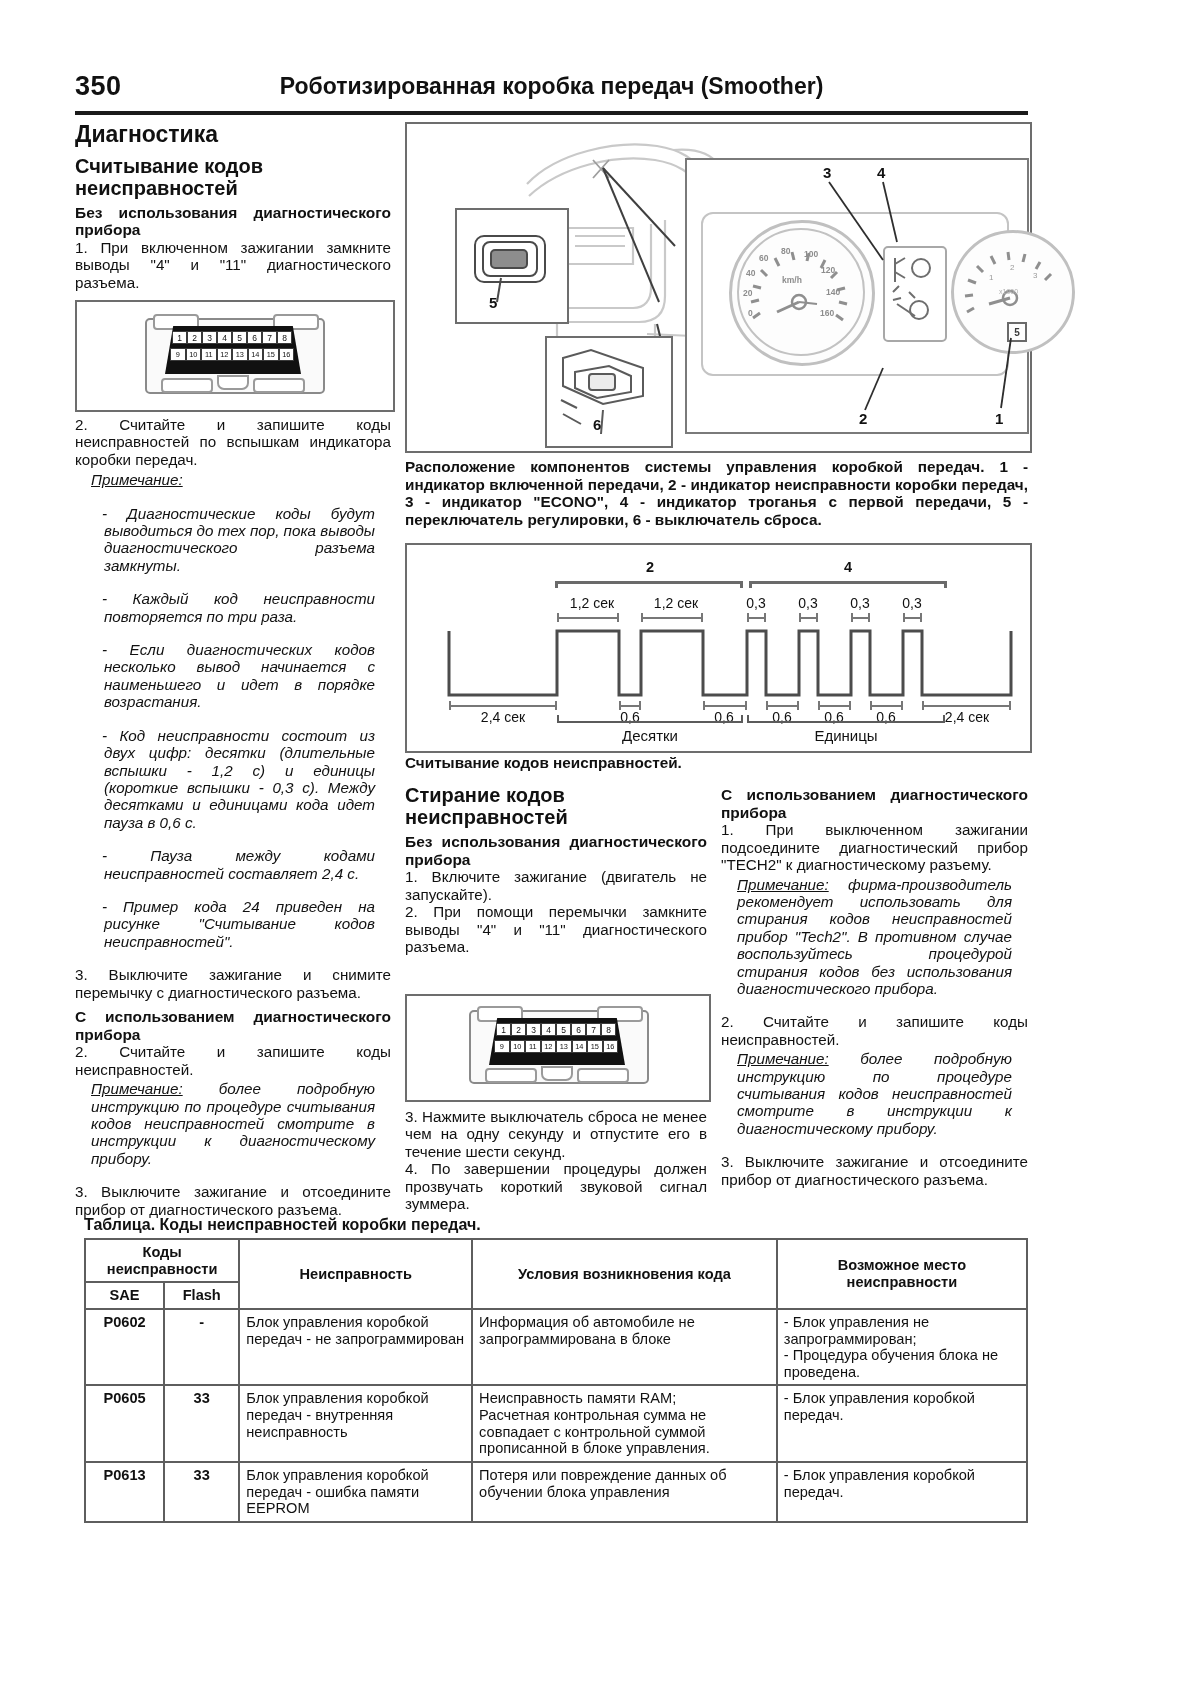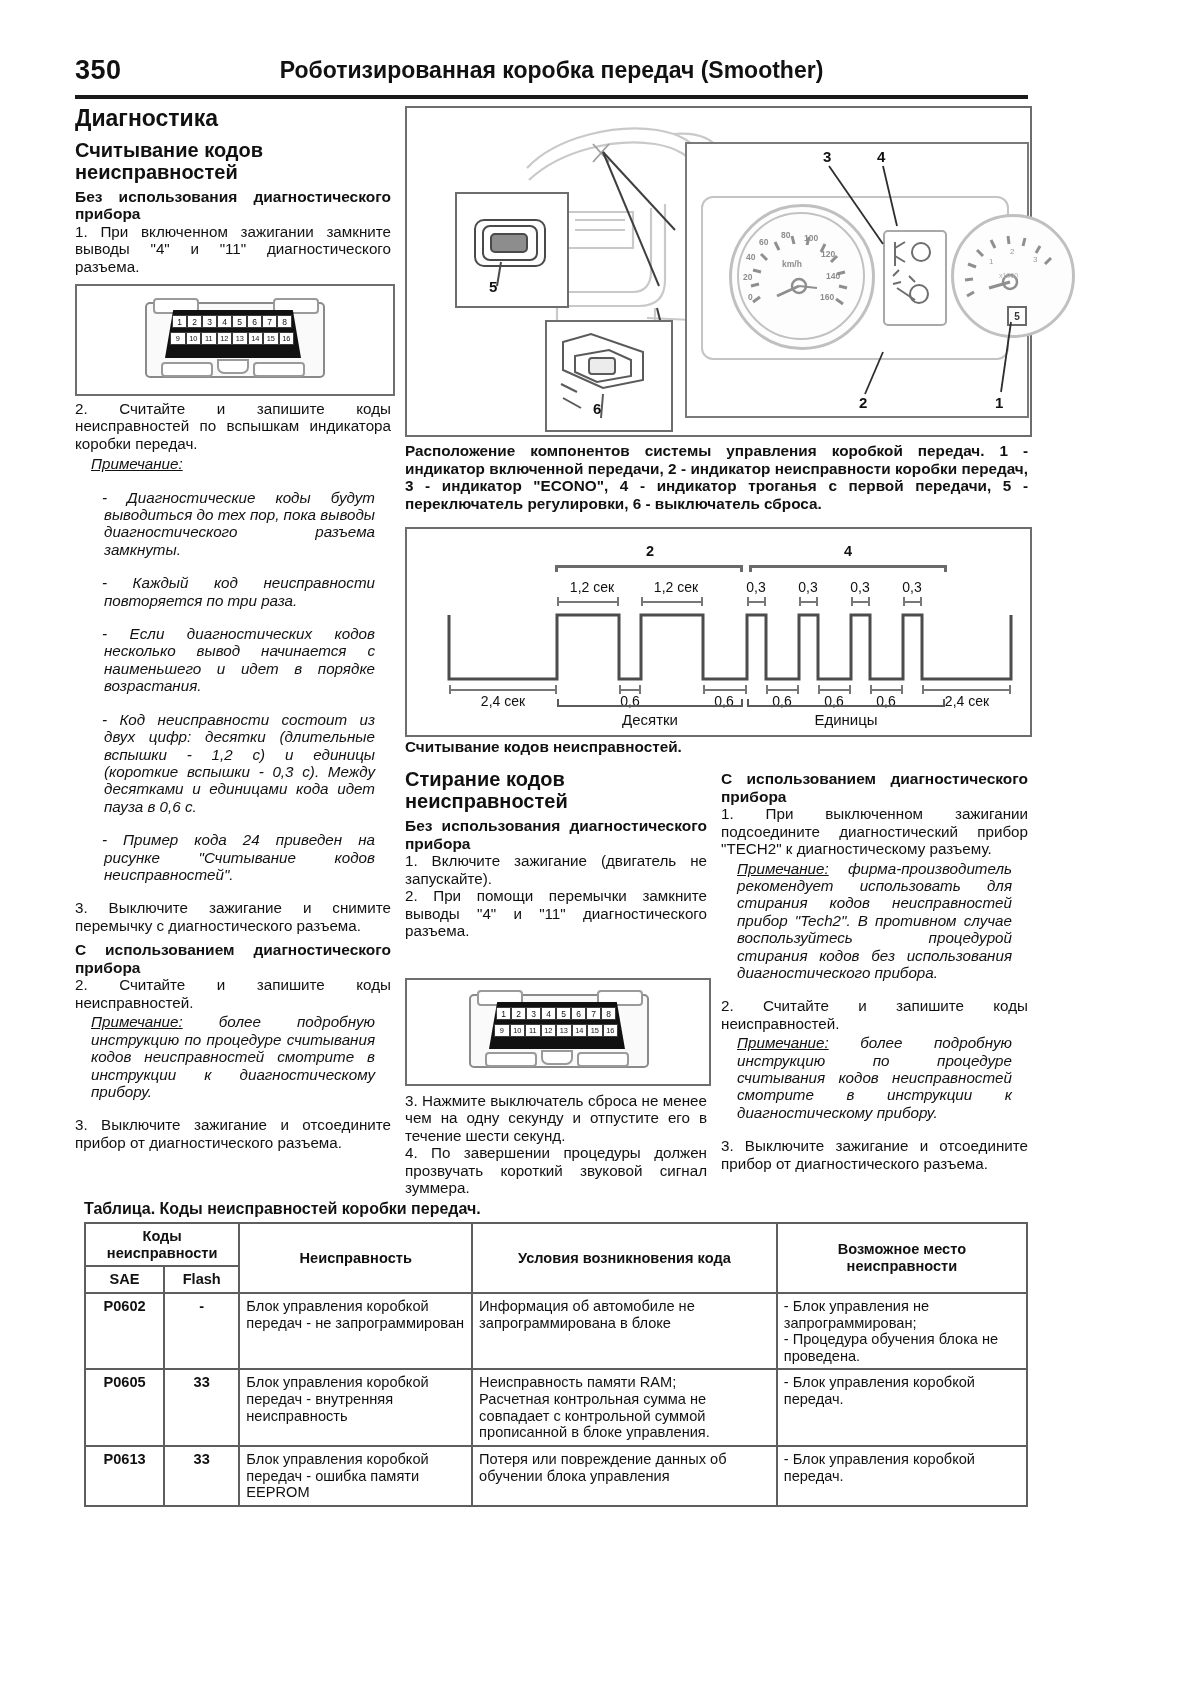--- a/index.html
+++ b/index.html
@@ -4,21 +4,21 @@
 <style>
   html,body{margin:0;padding:0;}
   body{
     width:1200px;height:1697px;
     background:#ffffff;
     font-family:"Liberation Sans", sans-serif;
     color:#111;
     position:relative;
     overflow:hidden;
   }
-  .page{position:absolute;left:0;top:0;width:1200px;height:1343px;}
+  .page{position:absolute;left:0;top:16px;width:1200px;height:1343px;}
 
   
   .header{
     position:absolute;left:75px;top:55px;width:953px;height:46px;
   }
   .header .pageno{
     position:absolute;left:0;top:0;
     font-size:27px;font-weight:bold;letter-spacing:.5px;
   }
   .header .htitle{
@@ -165,20 +165,21 @@
     </div>
   </div>
 
   <div class="col" style="left:75px;top:400px;width:316px;">
     <p class="body">2. Считайте и запишите коды неисправностей по вспышкам индикатора коробки передач.</p>
     <p class="ital" style="margin-top:3px;"><span class="note-lbl">Примечание:</span></p>
     <p class="ital indent" style="margin-top:2px;">- Диагностические коды будут выводиться до тех пор, пока выводы диагностического разъема замкнуты.</p>
     <p class="ital indent">- Каждый код неисправности повторяется по три раза.</p>
     <p class="ital indent">- Если диагностических кодов несколько вывод начинается с наименьшего и идет в порядке возрастания.</p>
     <p class="ital indent">- Код неисправности состоит из двух цифр: десятки (длительные вспышки - 1,2 с) и единицы (короткие вспышки - 0,3 с). Между десятками и единицами кода идет пауза в 0,6 с.</p>
+    <p class="ital indent">- Пауза между кодами неисправностей составляет 2,4 с.</p>
     <p class="ital indent">- Пример кода 24 приведен на рисунке "Считывание кодов неисправностей".</p>
     <p class="body" style="margin-top:1px;">3. Выключите зажигание и снимите перемычку с диагностического разъема.</p>
     <div class="h3" style="margin-top:7px;">С использованием диагностического прибора</div>
     <p class="body">2. Считайте и запишите коды неисправностей.</p>
     <p class="ital" style="margin-top:2px;"><span class="note-lbl">Примечание:</span><span> более подробную инструкцию по процедуре считывания кодов неисправностей смотрите в инструкции к диагностическому прибору.</span></p>
     <p class="body" style="margin-top:1px;">3. Выключите зажигание и отсоедините прибор от диагностического разъема.</p>
   </div>
 
   <div class="frame" style="left:405px;top:106px;width:623px;height:327px;">
 

